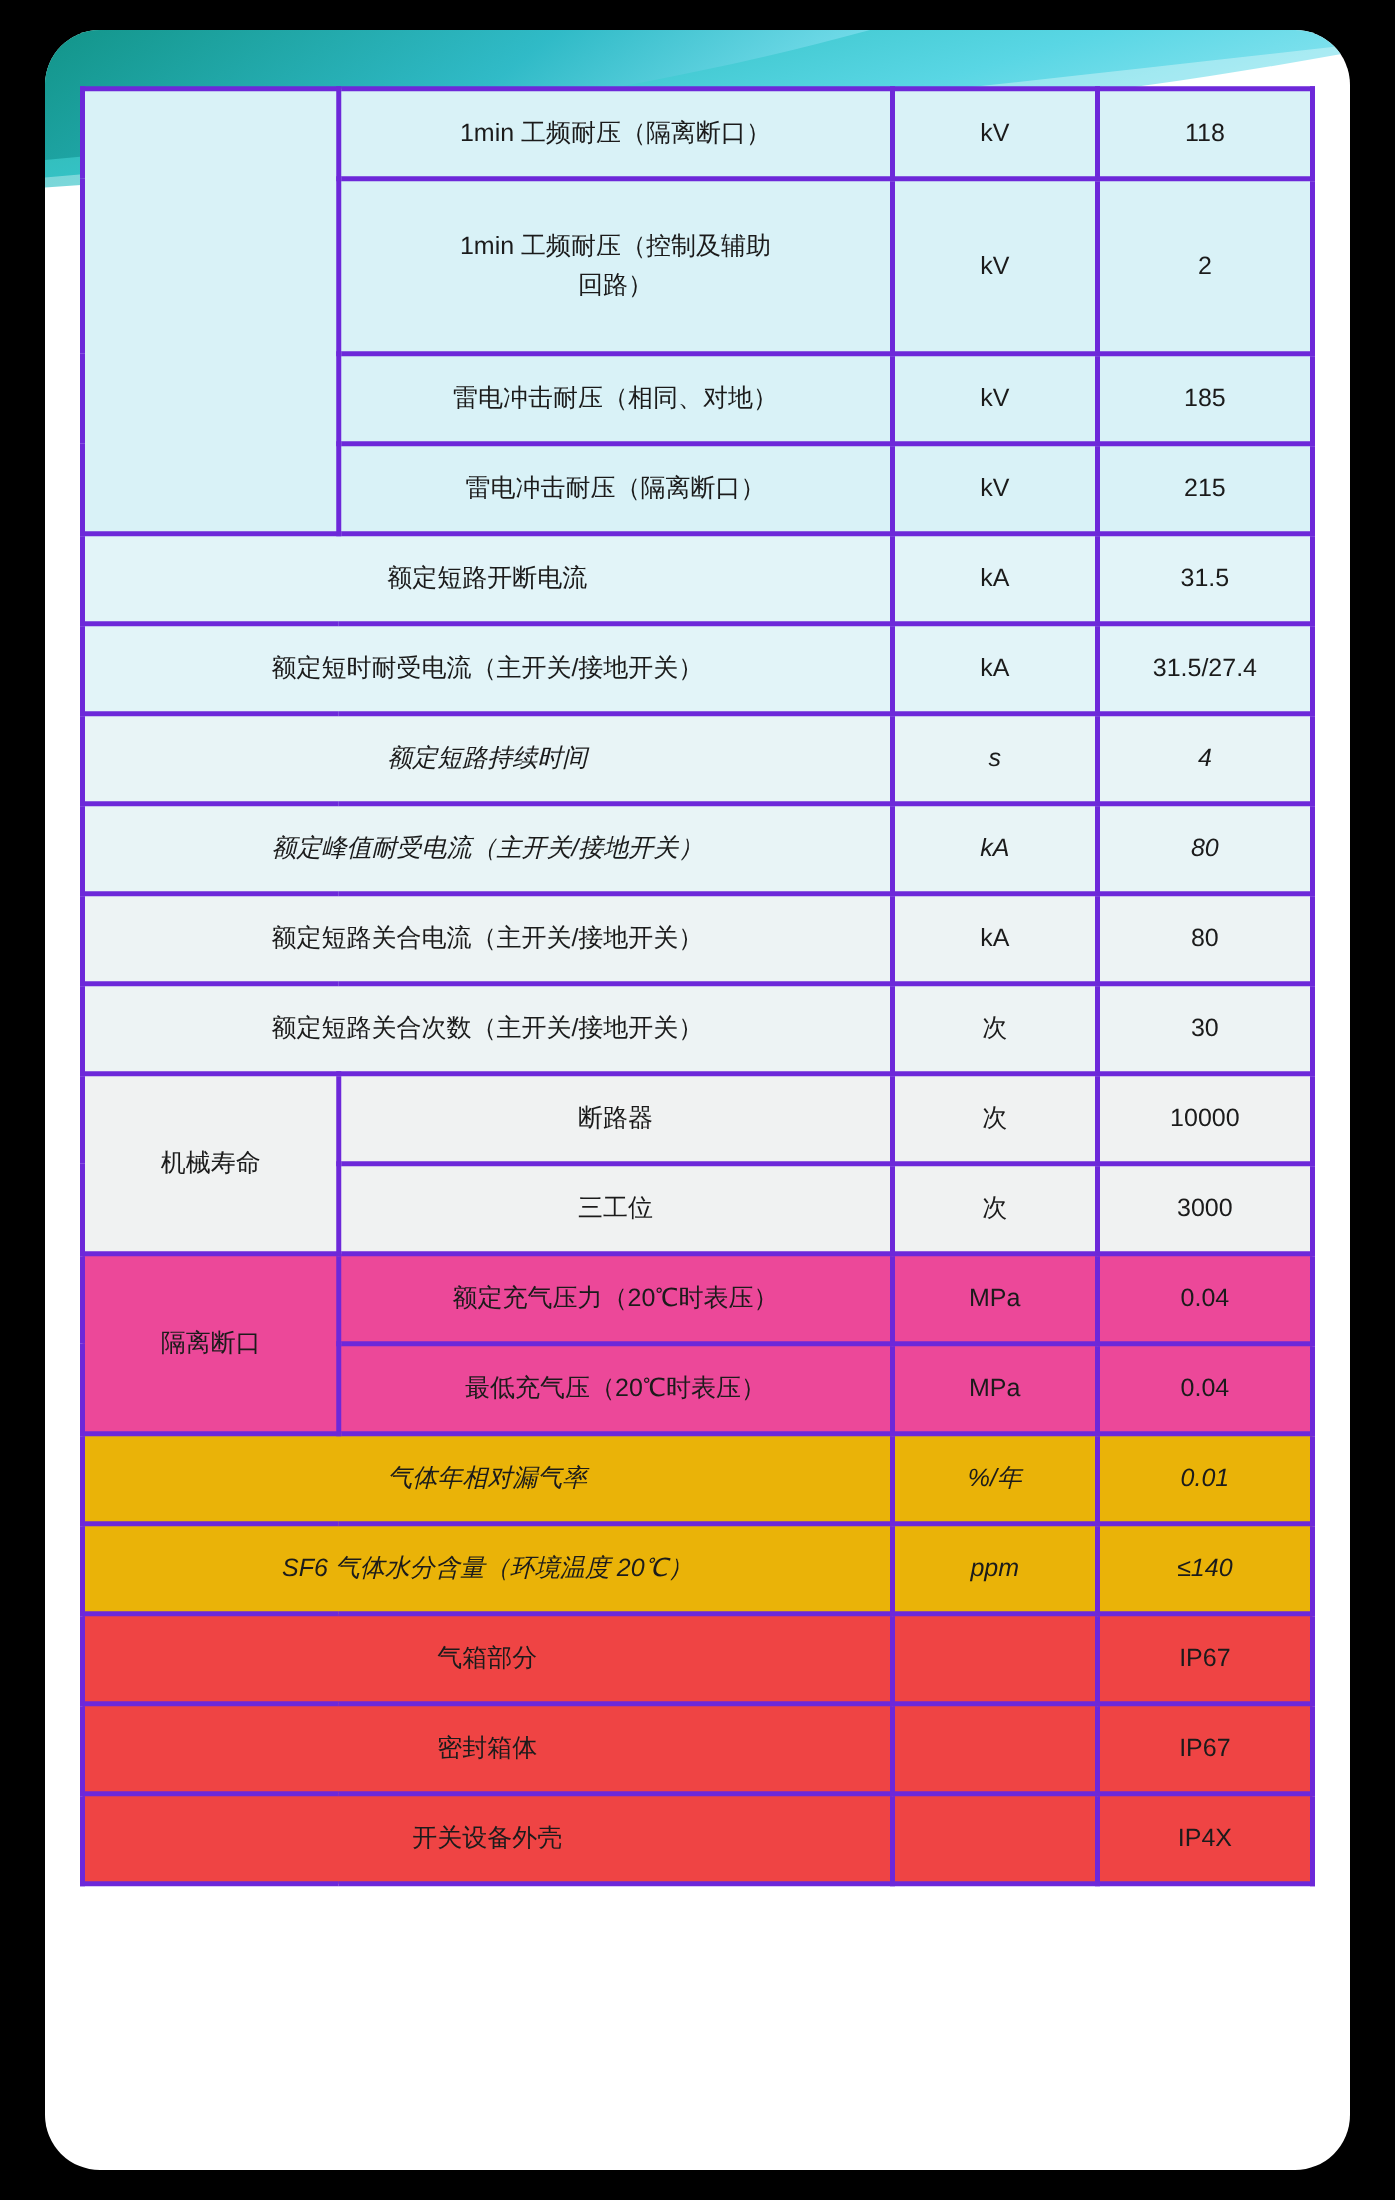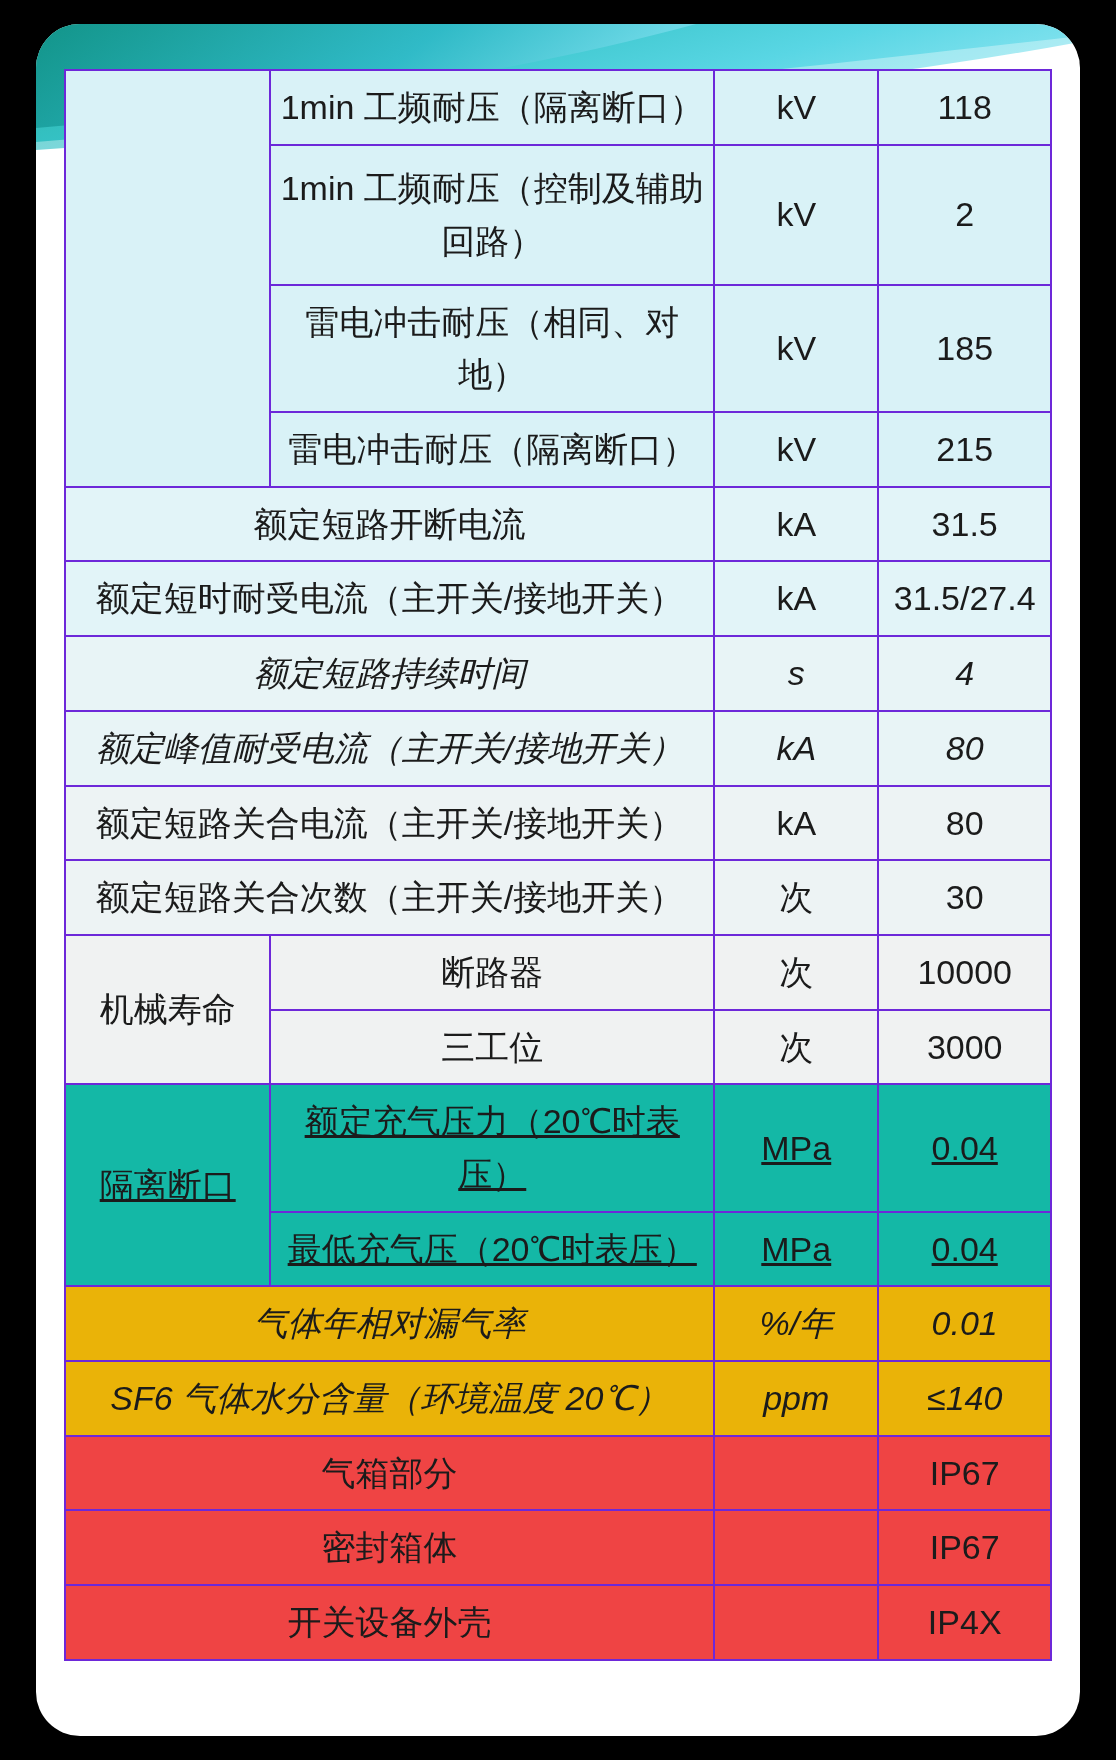--- a/index.html
+++ b/index.html
@@ -55,44 +55,44 @@
     width: 988px;
   }
 
   table.spec {
     border-collapse: collapse;
     width: 988px;
     table-layout: fixed;
   }
 
   table.spec td {
-    border: 2px solid #6d28d9;
+    border: 4px solid #6d28d9;
     text-align: center;
     vertical-align: middle;
-    font-size: 34px;
+    font-size: 20px;
     color: #1b1b1b;
     font-family: "Liberation Sans", sans-serif;
     padding: 10px 8px;
     line-height: 1.55;
     box-sizing: border-box;
   }
 
   
   .c-group { width: 200px; }
   .c-item  { width: 432px; }
   .c-unit  { width: 160px; }
   .c-val   { width: 168px; }
 
   
   .tint-a { background: #d9f2f7; }
   .tint-b { background: #e2f4f8; }
   .tint-c { background: #e8f4f6; font-style: italic; }
   .tint-d { background: #edf3f4; }
   .tint-e { background: #f0f2f2; }
-  .tint-f { background: #14b8a6; text-decoration: underline; }
+  .tint-f { background: #ec4899; }
   .tint-g { background: #eab308; font-style: italic; }
   .tint-h { background: #ef4444; }
 
   .tall { height: 140px; }
   .row  { height: 72px; }
 
   .wrap-two {
     line-height: 1.75;
   }
 </style>

